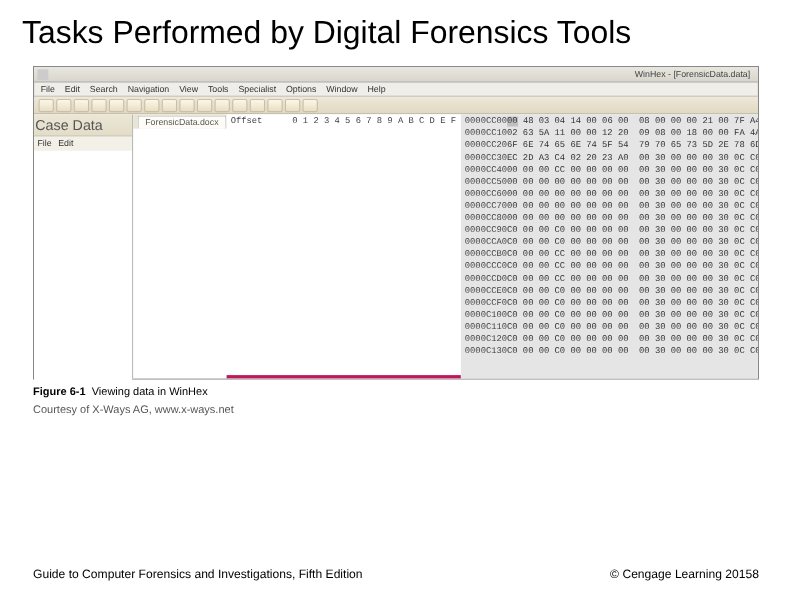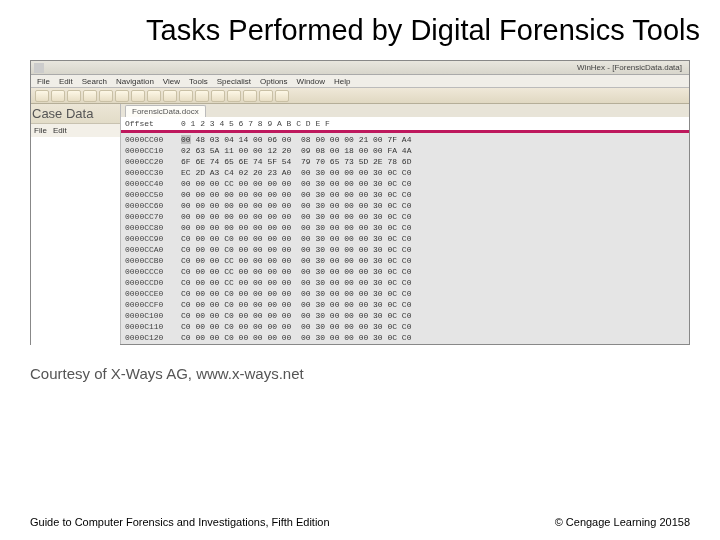--- a/index.html
+++ b/index.html
@@ -1,44 +1,44 @@
 <!DOCTYPE html>
 <html><head>
 <meta charset="utf-8">
 <style>
 *{box-sizing:border-box;margin:0;padding:0}
 body{width:720px;height:540px;background:#fff;font-family:Arial,Helvetica,sans-serif;position:relative;overflow:hidden}
-.slide-title{font-size:29px;font-weight:400;text-align:right;padding:12px 20px 8px;line-height:1.25}
+.slide-title{font-size:29px;font-weight:400;text-align:left;padding:12px 20px 8px;line-height:1.25}
 .figure-wrap{margin:4px 30px 0}
 .app-window{border:1px solid #888;background:#f0eee8;font-size:8px}
 .titlebar{height:14px;background:linear-gradient(#e8e6de,#d8d6cc);display:flex;align-items:center;padding:0 3px;border-bottom:1px solid #aaa}
 .ico{width:10px;height:10px;background:#ccc;display:inline-block}
 .title-text{flex:1;text-align:right;padding-right:4px;font-size:8px;color:#444}
 .menubar{height:13px;display:flex;align-items:center;gap:9px;padding:0 6px;border-bottom:1px solid #bbb;font-size:8px;color:#333}
 .toolbar{height:16px;background:linear-gradient(#efe8d8,#e0d8c2);display:flex;align-items:center;gap:2px;padding:0 4px;border-bottom:1px solid #b5ae98}
 .tb-btn{width:14px;height:12px;background:linear-gradient(#fdf7e6,#e8dec5);border:1px solid #c9c0a5;border-radius:2px}
 .workspace{display:flex;height:240px;background:#fff}
 .sidebar{width:90px;border-right:1px solid #bbb;background:#f3f0e8}
 .sidebar-title{font-size:13px;padding:2px 1px;border-bottom:1px solid #c8c2b0;color:#555;background:linear-gradient(#ece6d6,#e2dcc8)}
 .sidebar-menu{font-size:8px;padding:2px 3px;display:flex;gap:6px;color:#333}
 .sidebar-body{background:#fff;height:calc(100% - 26px)}
-.main{flex:1;display:flex;flex-direction:column}
+.main{flex:1;display:flex;flex-direction:row}
 .tab-strip{height:13px;display:flex;align-items:flex-end;padding-left:4px;background:#e8e4d8}
 .tab{font-size:8px;padding:1px 6px;background:#fdfcf7;border:1px solid #bbb;border-bottom:none;border-radius:2px 2px 0 0;color:#555}
 .hex-header{display:flex;font-family:"Courier New",monospace;font-size:8px;padding:2px 4px;border-bottom:3px solid #be185d;color:#444;background:#fff}
 .hex-header .ofs{width:56px}
 .hex-header .cols{letter-spacing:0px}
 .hex-rows{font-family:Liberation Mono, monospace;font-size:8px;line-height:11px;padding:1px 4px;color:#333;background:#e5e5e5;flex:1;overflow:hidden;white-space:pre}
 .hex-row{display:flex}
 .hex-row .ofs{width:56px;color:#444}
 .hex-row .bytes{letter-spacing:0px}
 .hex-row .b-sel{background:#c0c0c0}
 .caption{margin-top:6px;font-size:10px}
 .caption b{font-weight:bold}
-.courtesy{font-size:15px;color:#555;margin-top:20px}
+.courtesy{font-size:10px;color:#555;margin-top:5px}
 .footer{position:absolute;bottom:12px;left:0;right:0;display:flex;align-items:flex-start;padding:0 30px;font-size:11px}
 .footer .f-left{flex:1}
 .footer .f-mid{flex:0 0 auto;}
 .footer .f-right{flex:0 0 auto}
 </style>
 </head>
 <body>
 
 <div class="slide-title">Tasks Performed by Digital Forensics Tools</div>
 
@@ -92,20 +92,23 @@
           <div class="tab">ForensicData.docx</div>
         </div>
         <div class="hex-header">
           <span class="ofs">Offset</span>
           <span class="cols">0  1  2  3  4  5  6  7   8  9  A  B  C  D  E  F</span>
         </div>
         <div class="hex-rows" id="hex-rows"><div class="hex-row"><span class="ofs">0000CC00</span><span class="bytes"><span class="b-sel">00</span> 48 03 04 14 00 06 00  08 00 00 00 21 00 7F A4</span></div><div class="hex-row"><span class="ofs">0000CC10</span><span class="bytes">02 63 5A 11 00 00 12 20  09 08 00 18 00 00 FA 4A</span></div><div class="hex-row"><span class="ofs">0000CC20</span><span class="bytes">6F 6E 74 65 6E 74 5F 54  79 70 65 73 5D 2E 78 6D</span></div><div class="hex-row"><span class="ofs">0000CC30</span><span class="bytes">EC 2D A3 C4 02 20 23 A0  00 30 00 00 00 30 0C C0</span></div><div class="hex-row"><span class="ofs">0000CC40</span><span class="bytes">00 00 00 CC 00 00 00 00  00 30 00 00 00 30 0C C0</span></div><div class="hex-row"><span class="ofs">0000CC50</span><span class="bytes">00 00 00 00 00 00 00 00  00 30 00 00 00 30 0C C0</span></div><div class="hex-row"><span class="ofs">0000CC60</span><span class="bytes">00 00 00 00 00 00 00 00  00 30 00 00 00 30 0C C0</span></div><div class="hex-row"><span class="ofs">0000CC70</span><span class="bytes">00 00 00 00 00 00 00 00  00 30 00 00 00 30 0C C0</span></div><div class="hex-row"><span class="ofs">0000CC80</span><span class="bytes">00 00 00 00 00 00 00 00  00 30 00 00 00 30 0C C0</span></div><div class="hex-row"><span class="ofs">0000CC90</span><span class="bytes">C0 00 00 C0 00 00 00 00  00 30 00 00 00 30 0C C0</span></div><div class="hex-row"><span class="ofs">0000CCA0</span><span class="bytes">C0 00 00 C0 00 00 00 00  00 30 00 00 00 30 0C C0</span></div><div class="hex-row"><span class="ofs">0000CCB0</span><span class="bytes">C0 00 00 CC 00 00 00 00  00 30 00 00 00 30 0C C0</span></div><div class="hex-row"><span class="ofs">0000CCC0</span><span class="bytes">C0 00 00 CC 00 00 00 00  00 30 00 00 00 30 0C C0</span></div><div class="hex-row"><span class="ofs">0000CCD0</span><span class="bytes">C0 00 00 CC 00 00 00 00  00 30 00 00 00 30 0C C0</span></div><div class="hex-row"><span class="ofs">0000CCE0</span><span class="bytes">C0 00 00 C0 00 00 00 00  00 30 00 00 00 30 0C C0</span></div><div class="hex-row"><span class="ofs">0000CCF0</span><span class="bytes">C0 00 00 C0 00 00 00 00  00 30 00 00 00 30 0C C0</span></div><div class="hex-row"><span class="ofs">0000C100</span><span class="bytes">C0 00 00 C0 00 00 00 00  00 30 00 00 00 30 0C C0</span></div><div class="hex-row"><span class="ofs">0000C110</span><span class="bytes">C0 00 00 C0 00 00 00 00  00 30 00 00 00 30 0C C0</span></div><div class="hex-row"><span class="ofs">0000C120</span><span class="bytes">C0 00 00 C0 00 00 00 00  00 30 00 00 00 30 0C C0</span></div><div class="hex-row"><span class="ofs">0000C130</span><span class="bytes">C0 00 00 C0 00 00 00 00  00 30 00 00 00 30 0C C0</span></div></div>
       </div>
     </div>
   </div>
+  <div class="caption">
+    <b>Figure 6-1</b>&nbsp;&nbsp;<span>Viewing data in WinHex</span>
+  </div>
   <div class="courtesy">Courtesy of X-Ways AG, www.x-ways.net</div>
 </div>
 
 <div class="footer">
   <span class="f-left">Guide to Computer Forensics and Investigations, Fifth Edition</span>
   <span class="f-mid">© Cengage Learning  2015</span>
   <span class="f-right">8</span>
 </div>
 
 </body></html>

